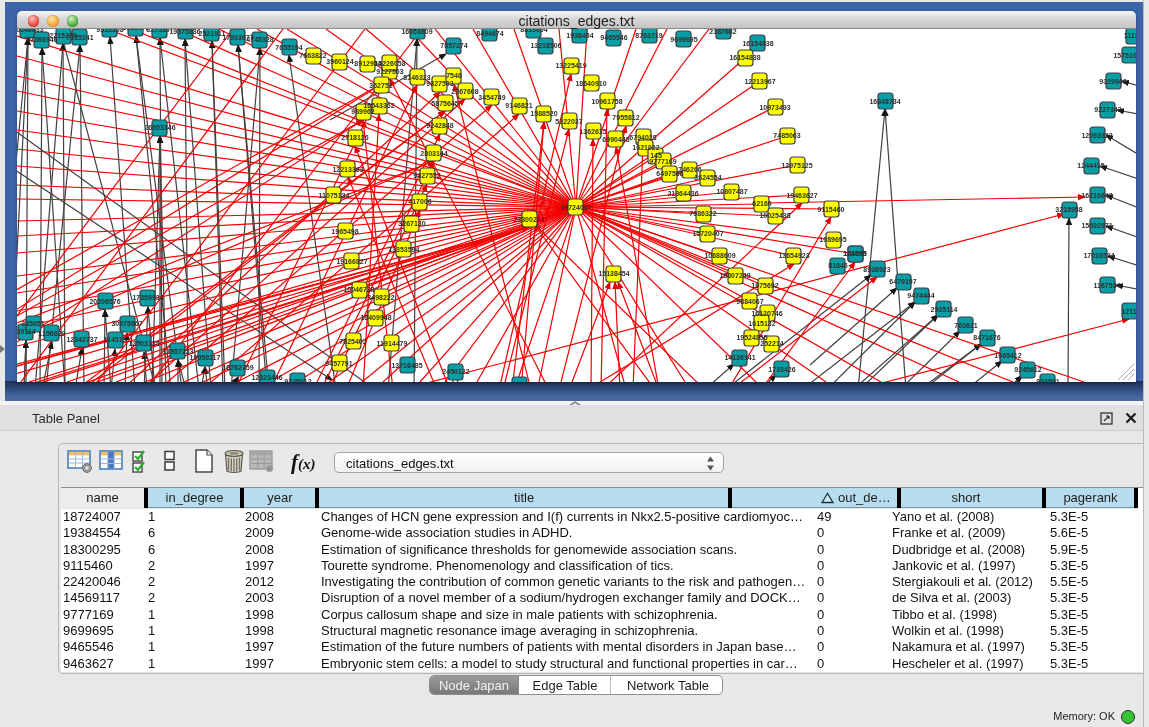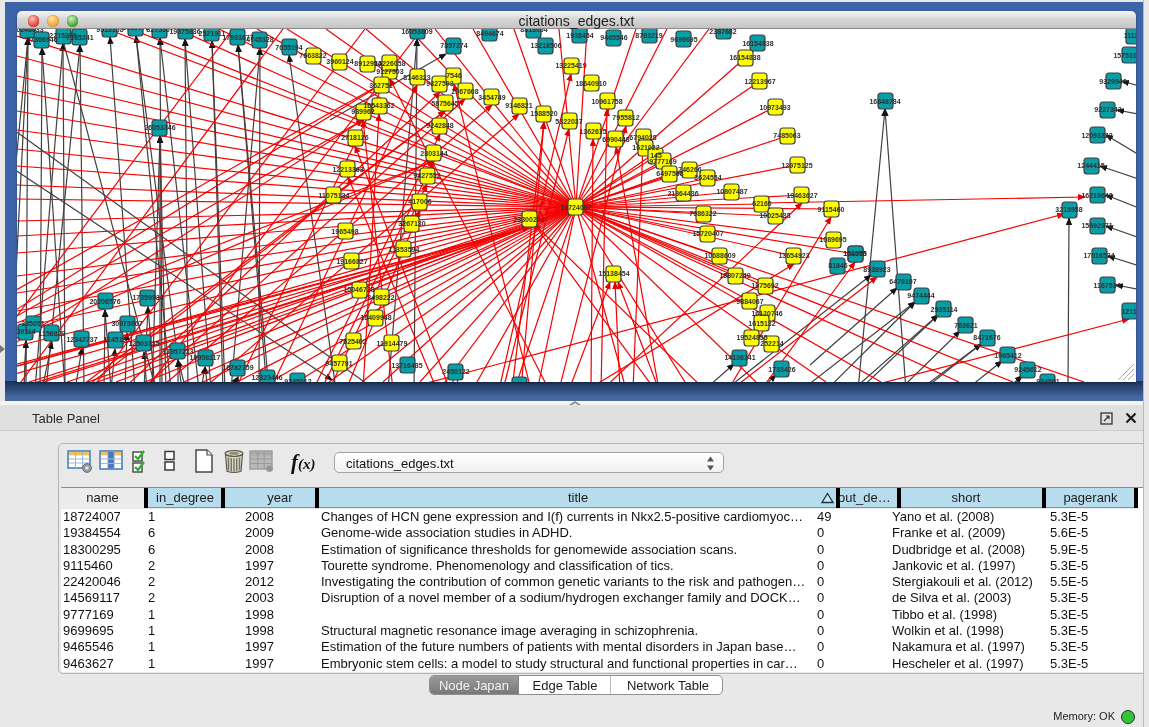--- a/index.html
+++ b/index.html
@@ -642,23 +642,23 @@
       </div>
       <div id="combo">
         <div class="ct">citations_edges.txt</div>
         <svg style="position:absolute;right:8px;top:3px" width="9" height="15">
             <path d="M4.5 0.5 L8 5.5 L1 5.5 Z" fill="#555"></path>
             <path d="M4.5 14.5 L8 9.5 L1 9.5 Z" fill="#555"></path>
           </svg>
       </div>
       <div id="thead">
         <div class="hc" style="left:0;width:87px;background:#ececec;">name</div>
-        <div class="hc" style="left:88px;width:76px;">in_degree</div>
+        <div class="hc" style="left:88px;width:95px;">in_degree</div>
         <div class="hc" style="left:184px;width:74px;">year</div>
-        <div class="hc" style="left:259px;width:520px;">title</div>
+        <div class="hc" style="left:259px;width:412px;">title</div>
         <div class="hc" style="left:756px;width:84px;text-align:left;white-space:nowrap;"><svg width="13" height="12" style="position:absolute;left:4px;top:4px">
               <path d="M6.5 1.5 L12 10.5 L1 10.5 Z" fill="#cfe9f5" stroke="#17323d" stroke-width="1.3"></path>
             </svg><span style="margin-left:21px">out_de…</span></div>
         <div class="hc" style="left:829px;width:156px;">short</div>
         <div class="hc" style="left:986px;width:91px;">pagerank</div>
       </div>
       <div id="tbody">
 <div class="trow">
 <div class="c-name">18724007</div>
             <div class="c-ind">1</div>
@@ -710,20 +710,21 @@
             <div class="c-year">2003</div>
 <div class="c-title">Disruption of a novel member of a sodium/hydrogen exchanger family and DOCK…</div>
             <div class="c-out">0</div>
             <div class="c-short">de Silva et al. (2003)</div>
             <div class="c-pr">5.3E-5</div>
 </div>
 <div class="trow">
 <div class="c-name">9777169</div>
             <div class="c-ind">1</div>
             <div class="c-year">1998</div>
+<div class="c-title">Corpus callosum shape and size in male patients with schizophrenia.</div>
             <div class="c-out">0</div>
             <div class="c-short">Tibbo et al. (1998)</div>
             <div class="c-pr">5.3E-5</div>
 </div>
 <div class="trow">
 <div class="c-name">9699695</div>
             <div class="c-ind">1</div>
             <div class="c-year">1998</div>
 <div class="c-title">Structural magnetic resonance image averaging in schizophrenia.</div>
             <div class="c-out">0</div>

